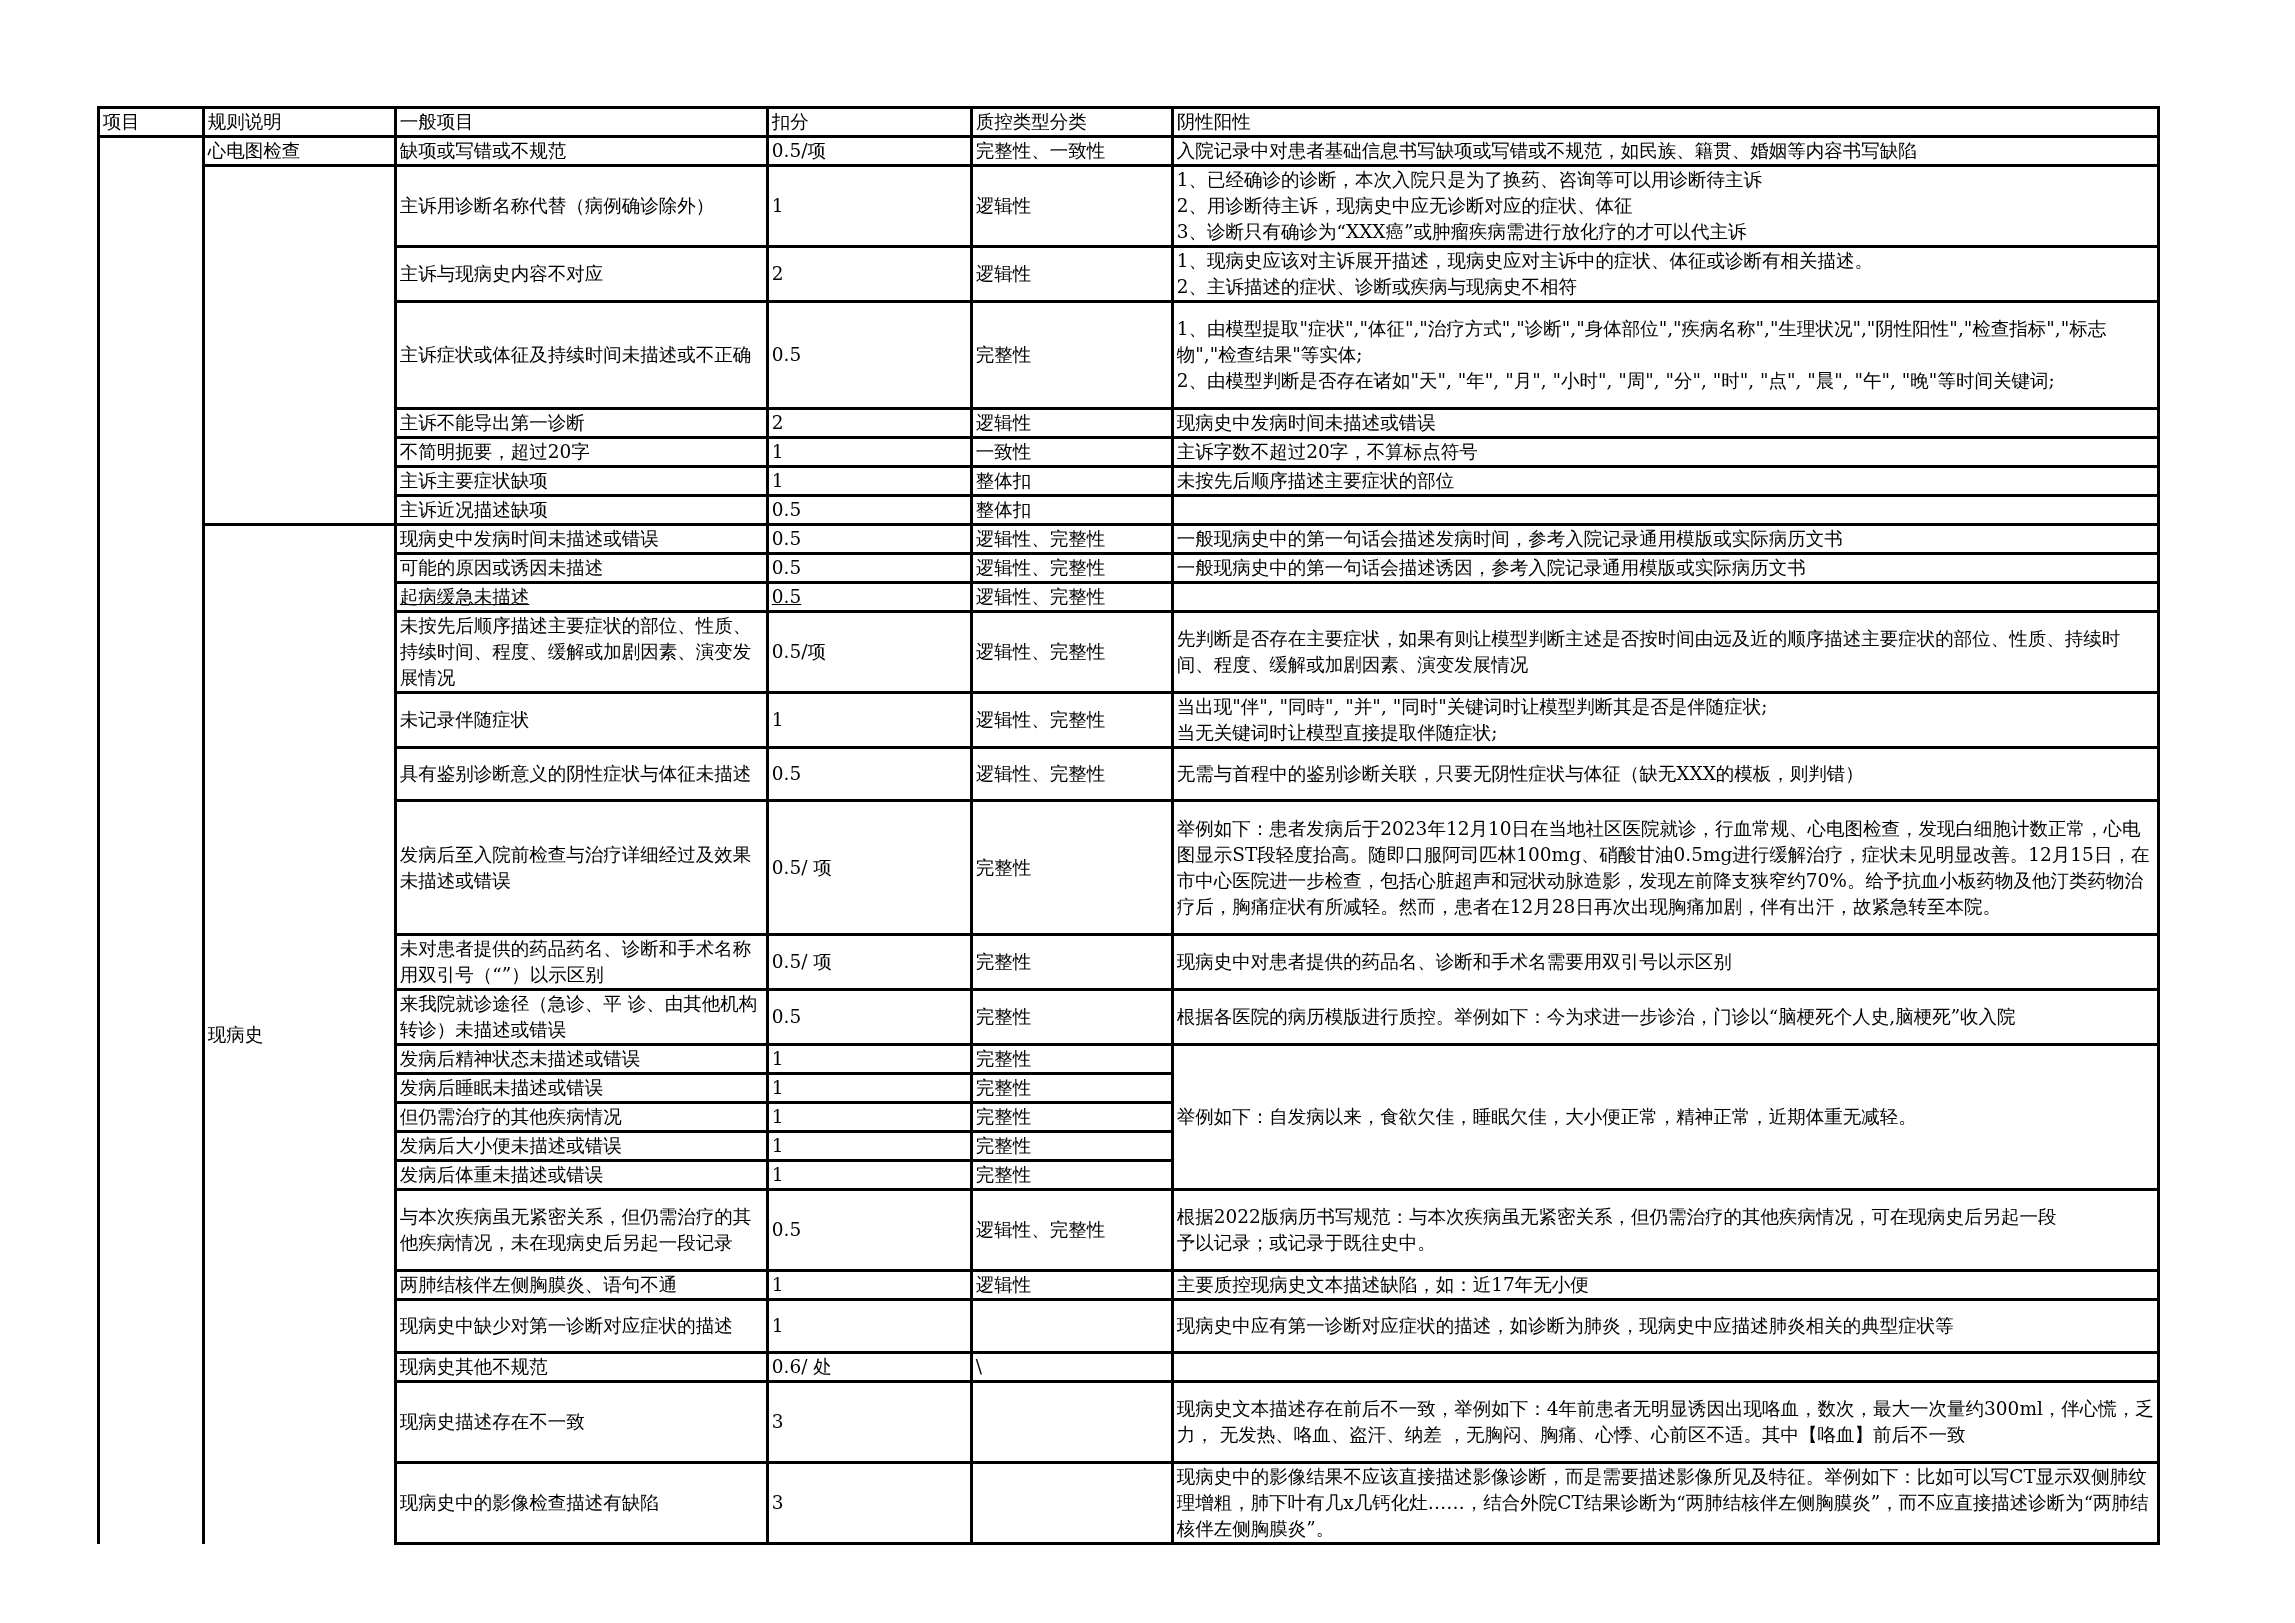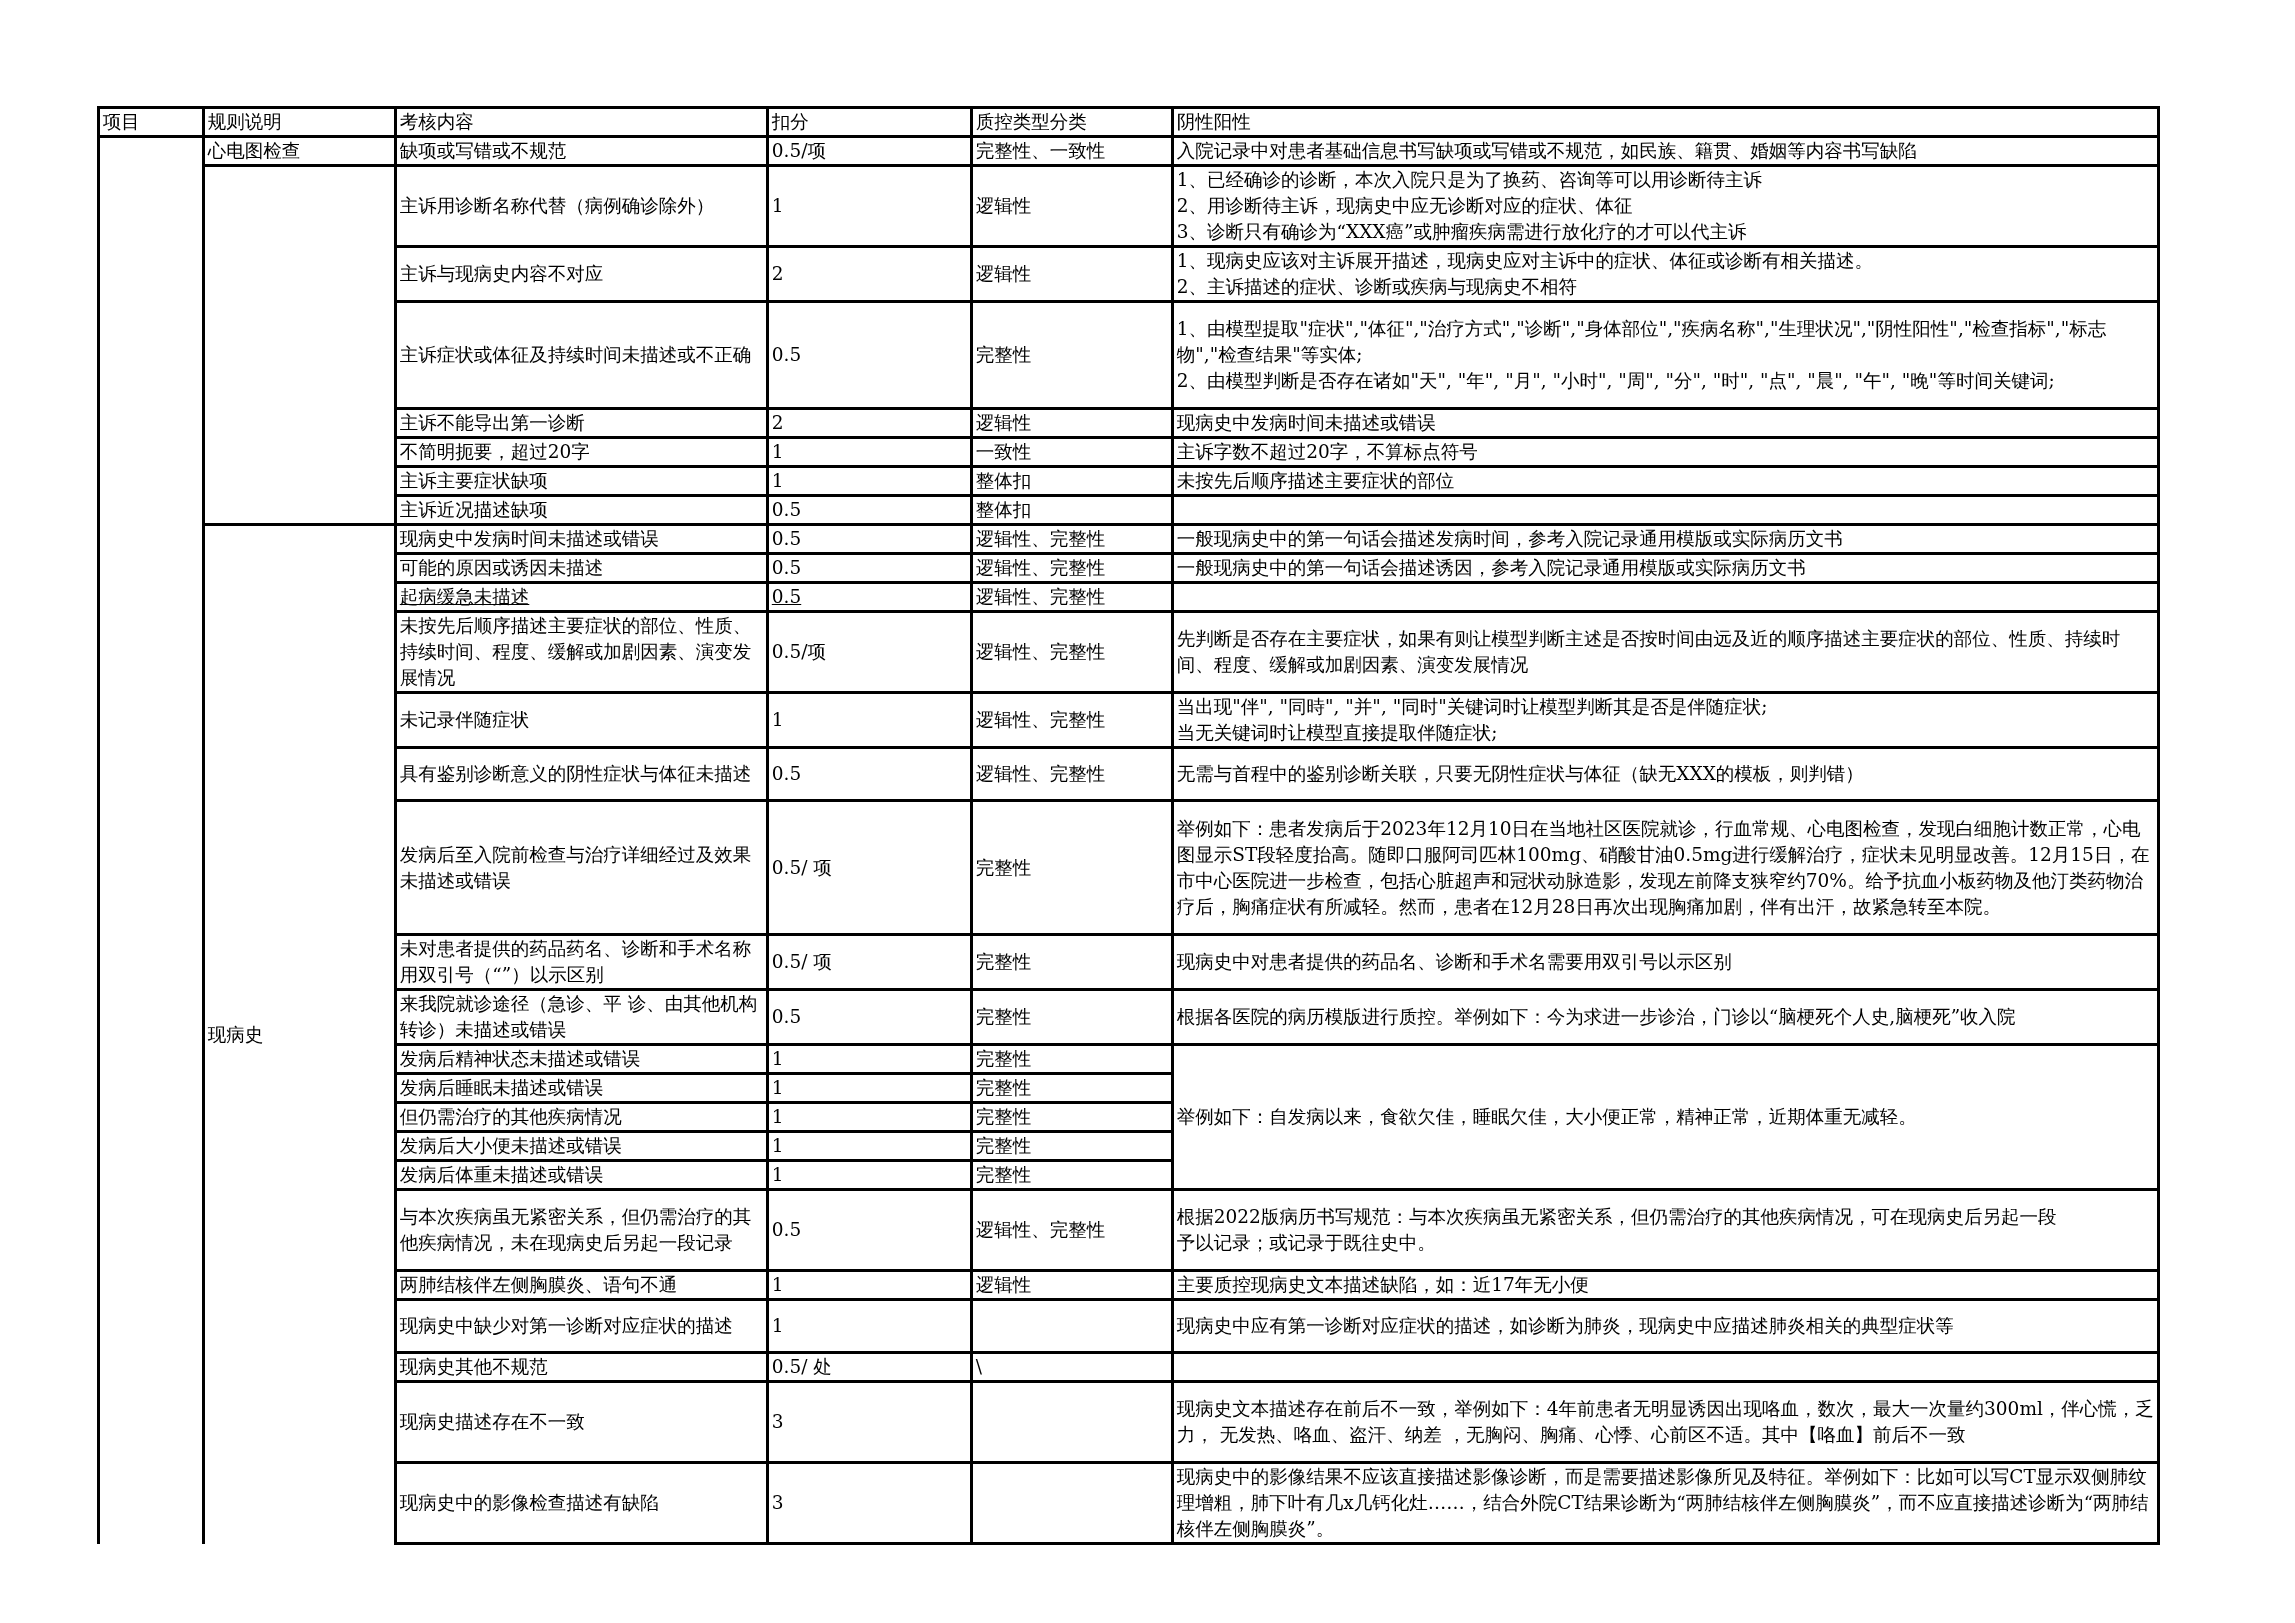--- a/index.html
+++ b/index.html
@@ -25,21 +25,21 @@
         <col class="c2">
         <col class="c3">
         <col class="c4">
         <col class="c5">
         <col class="c6">
   </colgroup>
   <thead>
     <tr>
       <th>项目</th>
       <th>规则说明</th>
-      <th>考核内容</th>
+      <th>一般项目</th>
       <th>扣分</th>
       <th>质控类型分类</th>
       <th>阴性阳性</th>
     </tr>
   </thead>
   <tbody>
 
     <tr style="height:26px">
       <td rowspan="30" style="border-bottom:none"></td>
       <td>心电图检查</td>
@@ -193,21 +193,21 @@
       <td>主要质控现病史文本描述缺陷，如：近17年无小便</td>
     </tr>
     <tr style="height:53px">
       <td>现病史中缺少对第一诊断对应症状的描述</td>
       <td>1</td>
       <td></td>
       <td>现病史中应有第一诊断对应症状的描述，如诊断为肺炎，现病史中应描述肺炎相关的典型症状等</td>
     </tr>
     <tr style="height:26px">
       <td>现病史其他不规范</td>
-      <td>0.5/ 处</td>
+      <td>0.6/ 处</td>
       <td>\</td>
       <td></td>
     </tr>
     <tr style="height:81px">
       <td>现病史描述存在不一致</td>
       <td>3</td>
       <td></td>
       <td>现病史文本描述存在前后不一致，举例如下：4年前患者无明显诱因出现咯血，数次，最大一次量约300ml，伴心慌，乏力， 无发热、咯血、盗汗、纳差 ，无胸闷、胸痛、心悸、心前区不适。其中【咯血】前后不一致</td>
     </tr>
     <tr style="height:80px">

